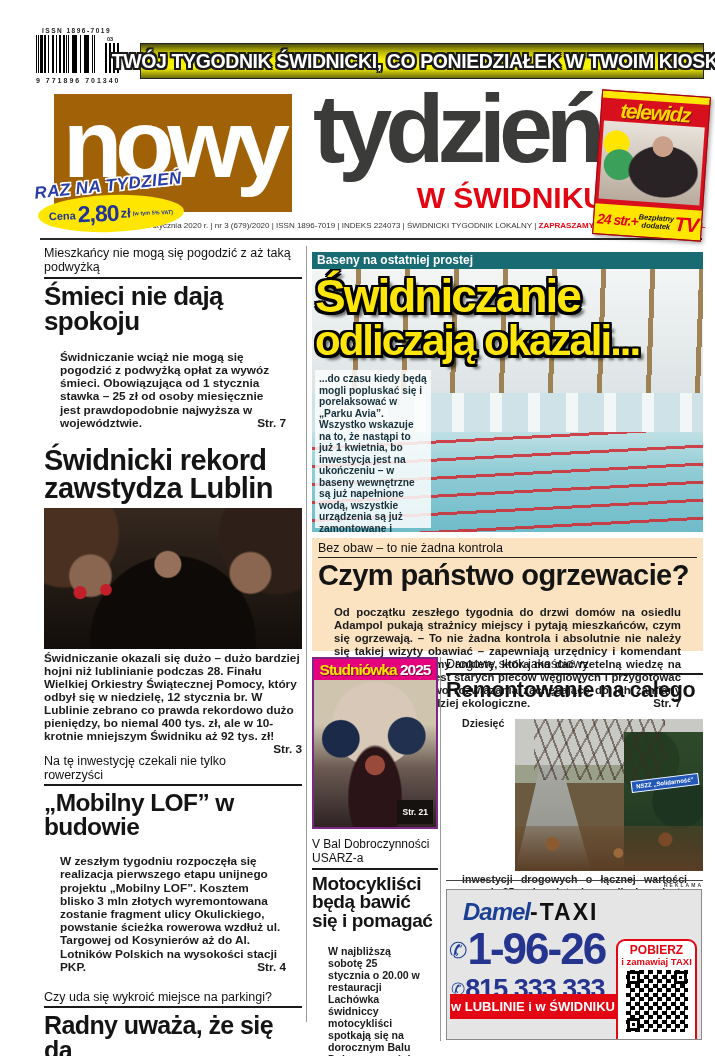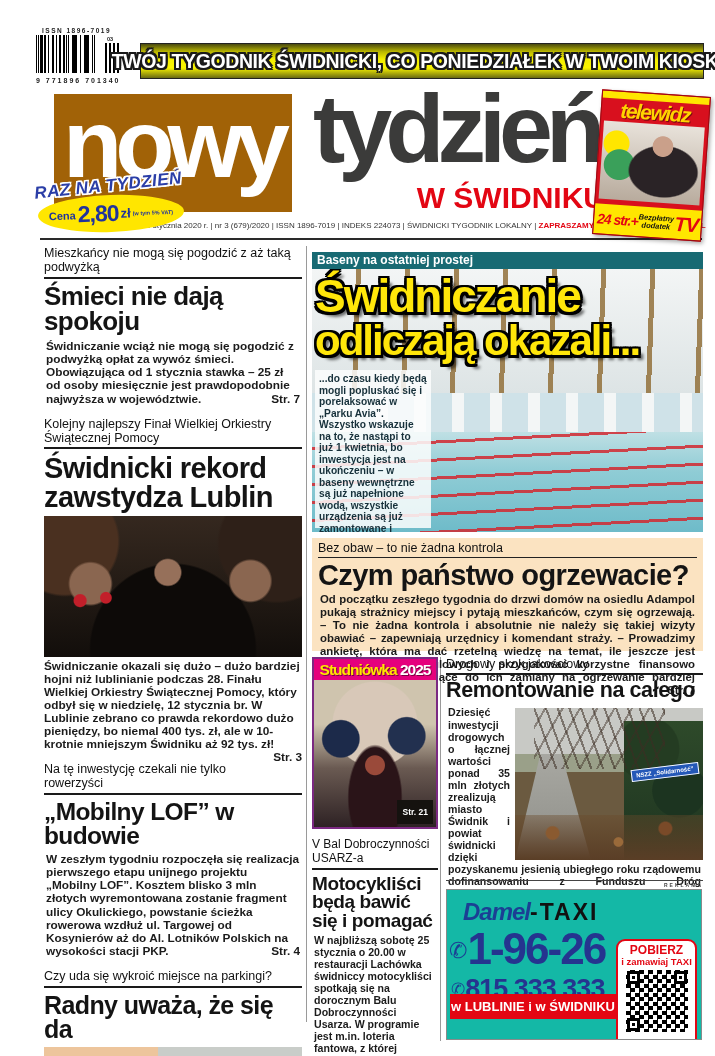--- a/index.html
+++ b/index.html
@@ -61,21 +61,21 @@
   .tv-free{color:#111;font-style:italic;font-weight:700;font-size:7.5px;line-height:1.05;text-align:center;}
   .tv-tv{color:#e30613;font-weight:700;font-size:20px;font-style:italic;letter-spacing:-1px;}
 
   
   .vsep{background:#9a9a9a;width:1px;}
   .vsep1{left:306px;top:246px;height:776px;}
   .vsep2{left:440px;top:657px;height:384px;}
 
   .kicker{font-size:12.5px;font-weight:400;color:#111;line-height:1.15;border-bottom:2px solid #1a1a1a;padding-bottom:2px;margin:0 0 5px 0;}
   .hl{font-weight:700;color:#141414;letter-spacing:-0.6px;line-height:.98;margin:0 0 5px 0;}
-  .body-txt{font-weight:700;font-size:11.8px;line-height:1.12;color:#1b1b1b;margin:2px;text-align:left;}
+  .body-txt{font-weight:700;font-size:11.8px;line-height:1.12;color:#1b1b1b;margin:16px;text-align:left;}
   .pg{float:right;font-weight:700;}
   .caption{font-weight:700;font-size:11.8px;line-height:1.1;color:#1b1b1b;margin:3px 0 0 0;}
 
   .left-col{left:44px;top:246px;width:258px;}
   .left-col .article{margin-bottom:11px;}
   .hl-26{font-size:26px;}
   .hl-29{font-size:29px;}
   .hl-24{font-size:24.5px;}
   .hl-25{font-size:25px;}
 
@@ -155,21 +155,21 @@
       linear-gradient(180deg,rgba(106,74,42,.4),#5a3e26);}
   .rp-branches{position:absolute;left:10%;top:0;width:70%;height:40%;background:
       repeating-linear-gradient(70deg,transparent 0 9px,rgba(60,45,35,.55) 9px 11px),
       repeating-linear-gradient(-60deg,transparent 0 13px,rgba(60,45,35,.45) 13px 15px);}
   .rp-sign{position:absolute;right:4px;top:38%;background:#2458b8;color:#fff;font-size:6px;font-weight:700;padding:2px 4px;transform:rotate(-7deg);border:1px solid #fff;white-space:nowrap;}
 
   .ad-rule{left:446px;top:880px;width:257px;height:1px;background:#444;}
   .reklama{left:446px;top:882px;width:257px;text-align:right;font-size:5px;letter-spacing:2px;color:#444;font-weight:700;}
 
   
-  .taxi{left:446px;top:889px;width:256px;height:151px;border:1.5px solid #8a8a8a;background:#14b8a6;box-sizing:border-box;position:absolute;overflow:hidden;}
+  .taxi{left:446px;top:889px;width:256px;height:151px;border:1.5px solid #8a8a8a;background:#e5e5e5;box-sizing:border-box;position:absolute;overflow:hidden;}
   .taxi-brand{position:absolute;left:16px;top:8px;white-space:nowrap;}
   .taxi-brand .b1{color:#1b3f94;font-style:italic;font-weight:700;font-size:24px;letter-spacing:-1px;}
   .taxi-brand .b2{color:#111;font-weight:700;font-size:23px;letter-spacing:2px;}
   .taxi-phone1{position:absolute;left:2px;top:34px;white-space:nowrap;}
   .taxi-phone1 .ic{color:#1b3f94;font-size:22px;vertical-align:6px;}
   .taxi-phone1 .num{color:#25348f;font-weight:700;font-size:44px;letter-spacing:-2px;}
   .taxi-phone2{position:absolute;left:4px;top:84px;white-space:nowrap;}
   .taxi-phone2 .ic{color:#1b3f94;font-size:17px;vertical-align:3px;}
   .taxi-phone2 .num{color:#25348f;font-weight:700;font-size:27px;letter-spacing:-1px;}
   .taxi-coverage{position:absolute;left:3px;bottom:20px;width:166px;height:25px;background:#e30613;color:#fff;font-weight:700;font-size:13px;display:flex;align-items:center;justify-content:center;white-space:nowrap;text-align:right;}
@@ -236,21 +236,20 @@
   <div class="article">
     <p class="kicker">Mieszkańcy nie mogą się pogodzić z aż taką podwyżką</p>
     <h2 class="hl hl-26">Śmieci nie dają spokoju</h2>
     <p class="body-txt">
       <span>Świdniczanie wciąż nie mogą się pogodzić z podwyżką opłat za wywóz śmieci. Obowiązująca od 1 stycznia stawka – 25 zł od osoby miesięcznie jest prawdopodobnie najwyższa w województwie.</span>
       <span class="pg">Str. 7</span>
     </p>
   </div>
 
   <div class="article">
-    <p class="kicker">Kolejny najlepszy Finał Wielkiej Orkiestry Świątecznej Pomocy</p>
     <h2 class="hl hl-29">Świdnicki rekord zawstydza Lublin</h2>
     <div class="photo photo-wosp"></div>
     <p class="caption">
       <span>Świdniczanie okazali się dużo – dużo bardziej hojni niż lublinianie podczas 28. Finału Wielkiej Orkiestry Świątecznej Pomocy, który odbył się w niedzielę, 12 stycznia br. W Lublinie zebrano co prawda rekordowo dużo pieniędzy, bo niemal 400 tys. zł, ale w 10-krotnie mniejszym Świdniku aż 92 tys. zł!</span>
       <span class="pg">Str. 3</span>
     </p>
   </div>
 
   <div class="article">
     <p class="kicker">Na tę inwestycję czekali nie tylko rowerzyści</p>

